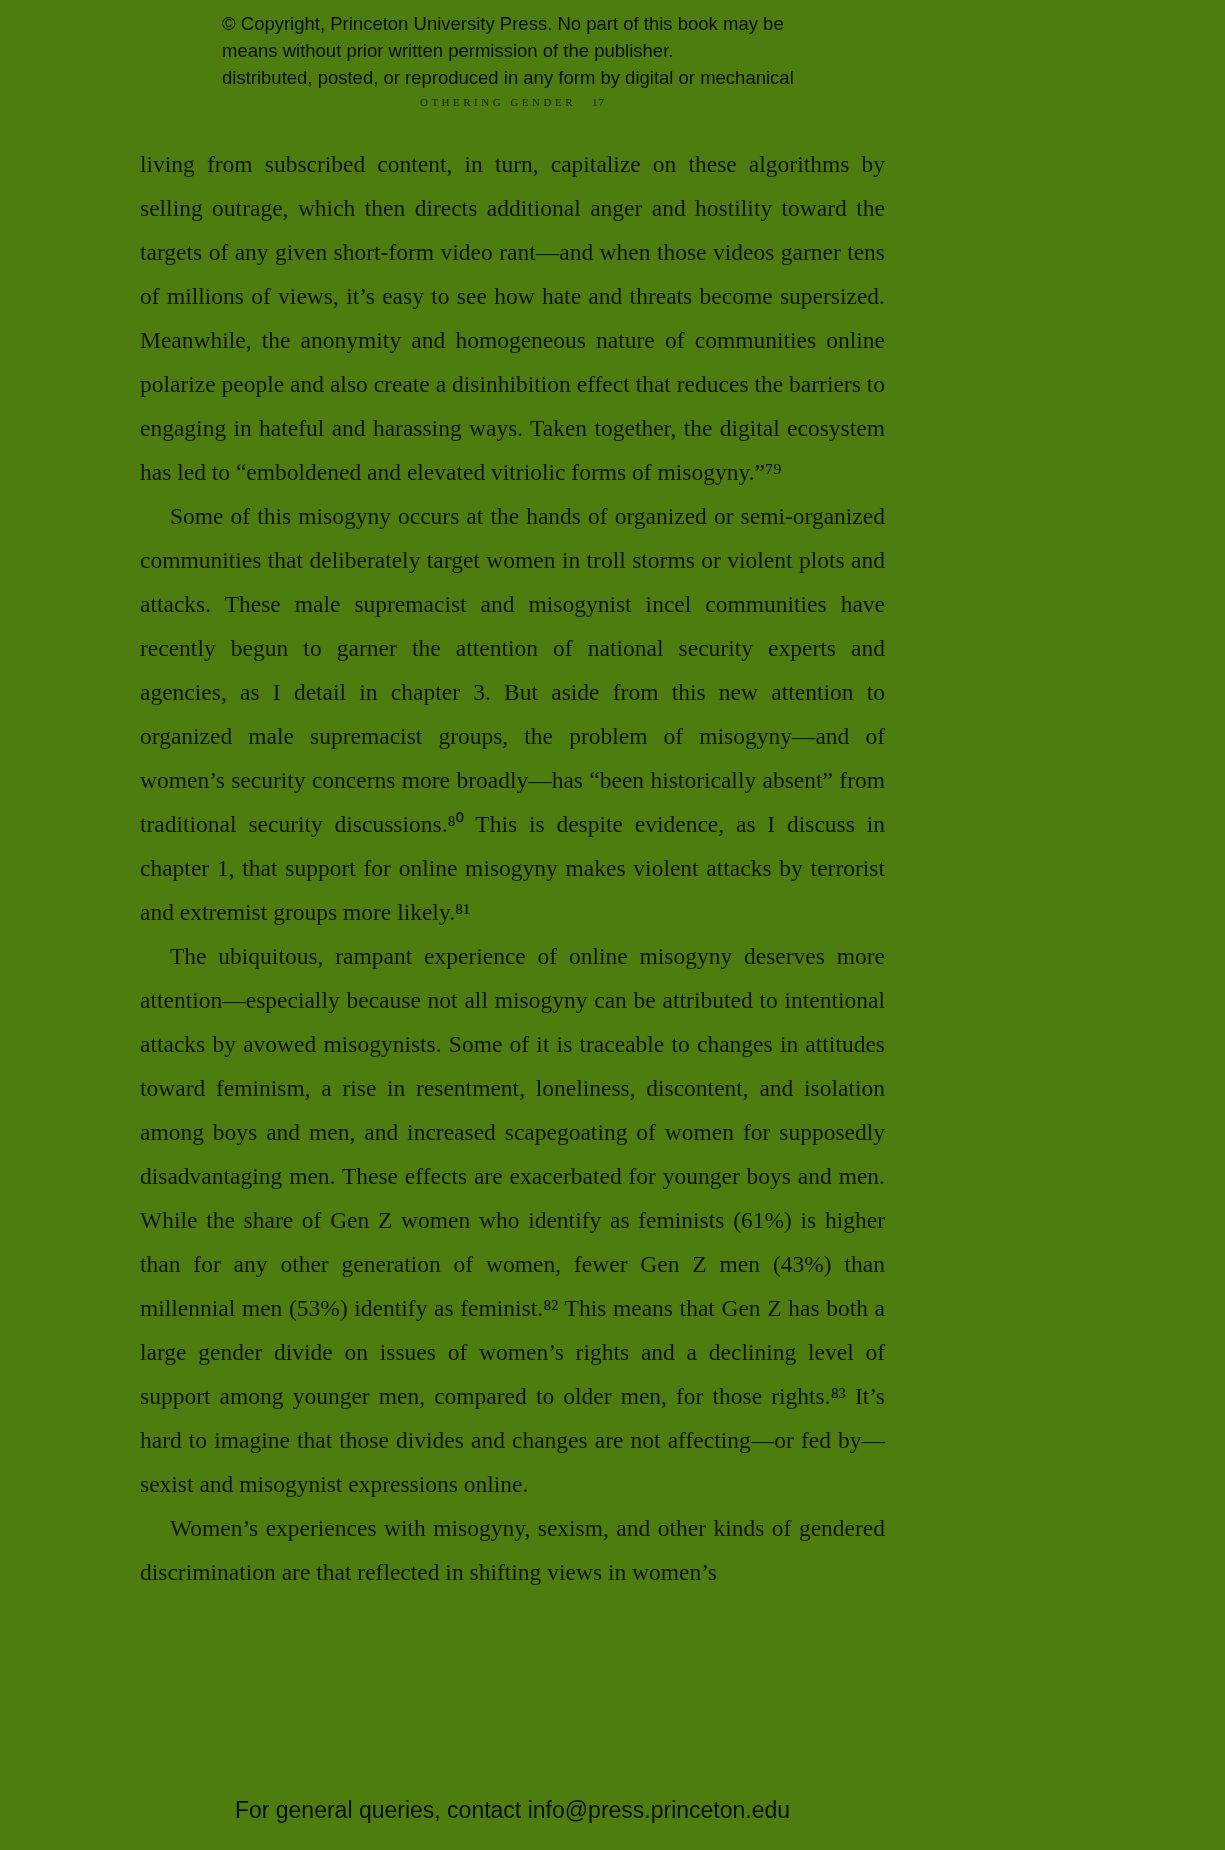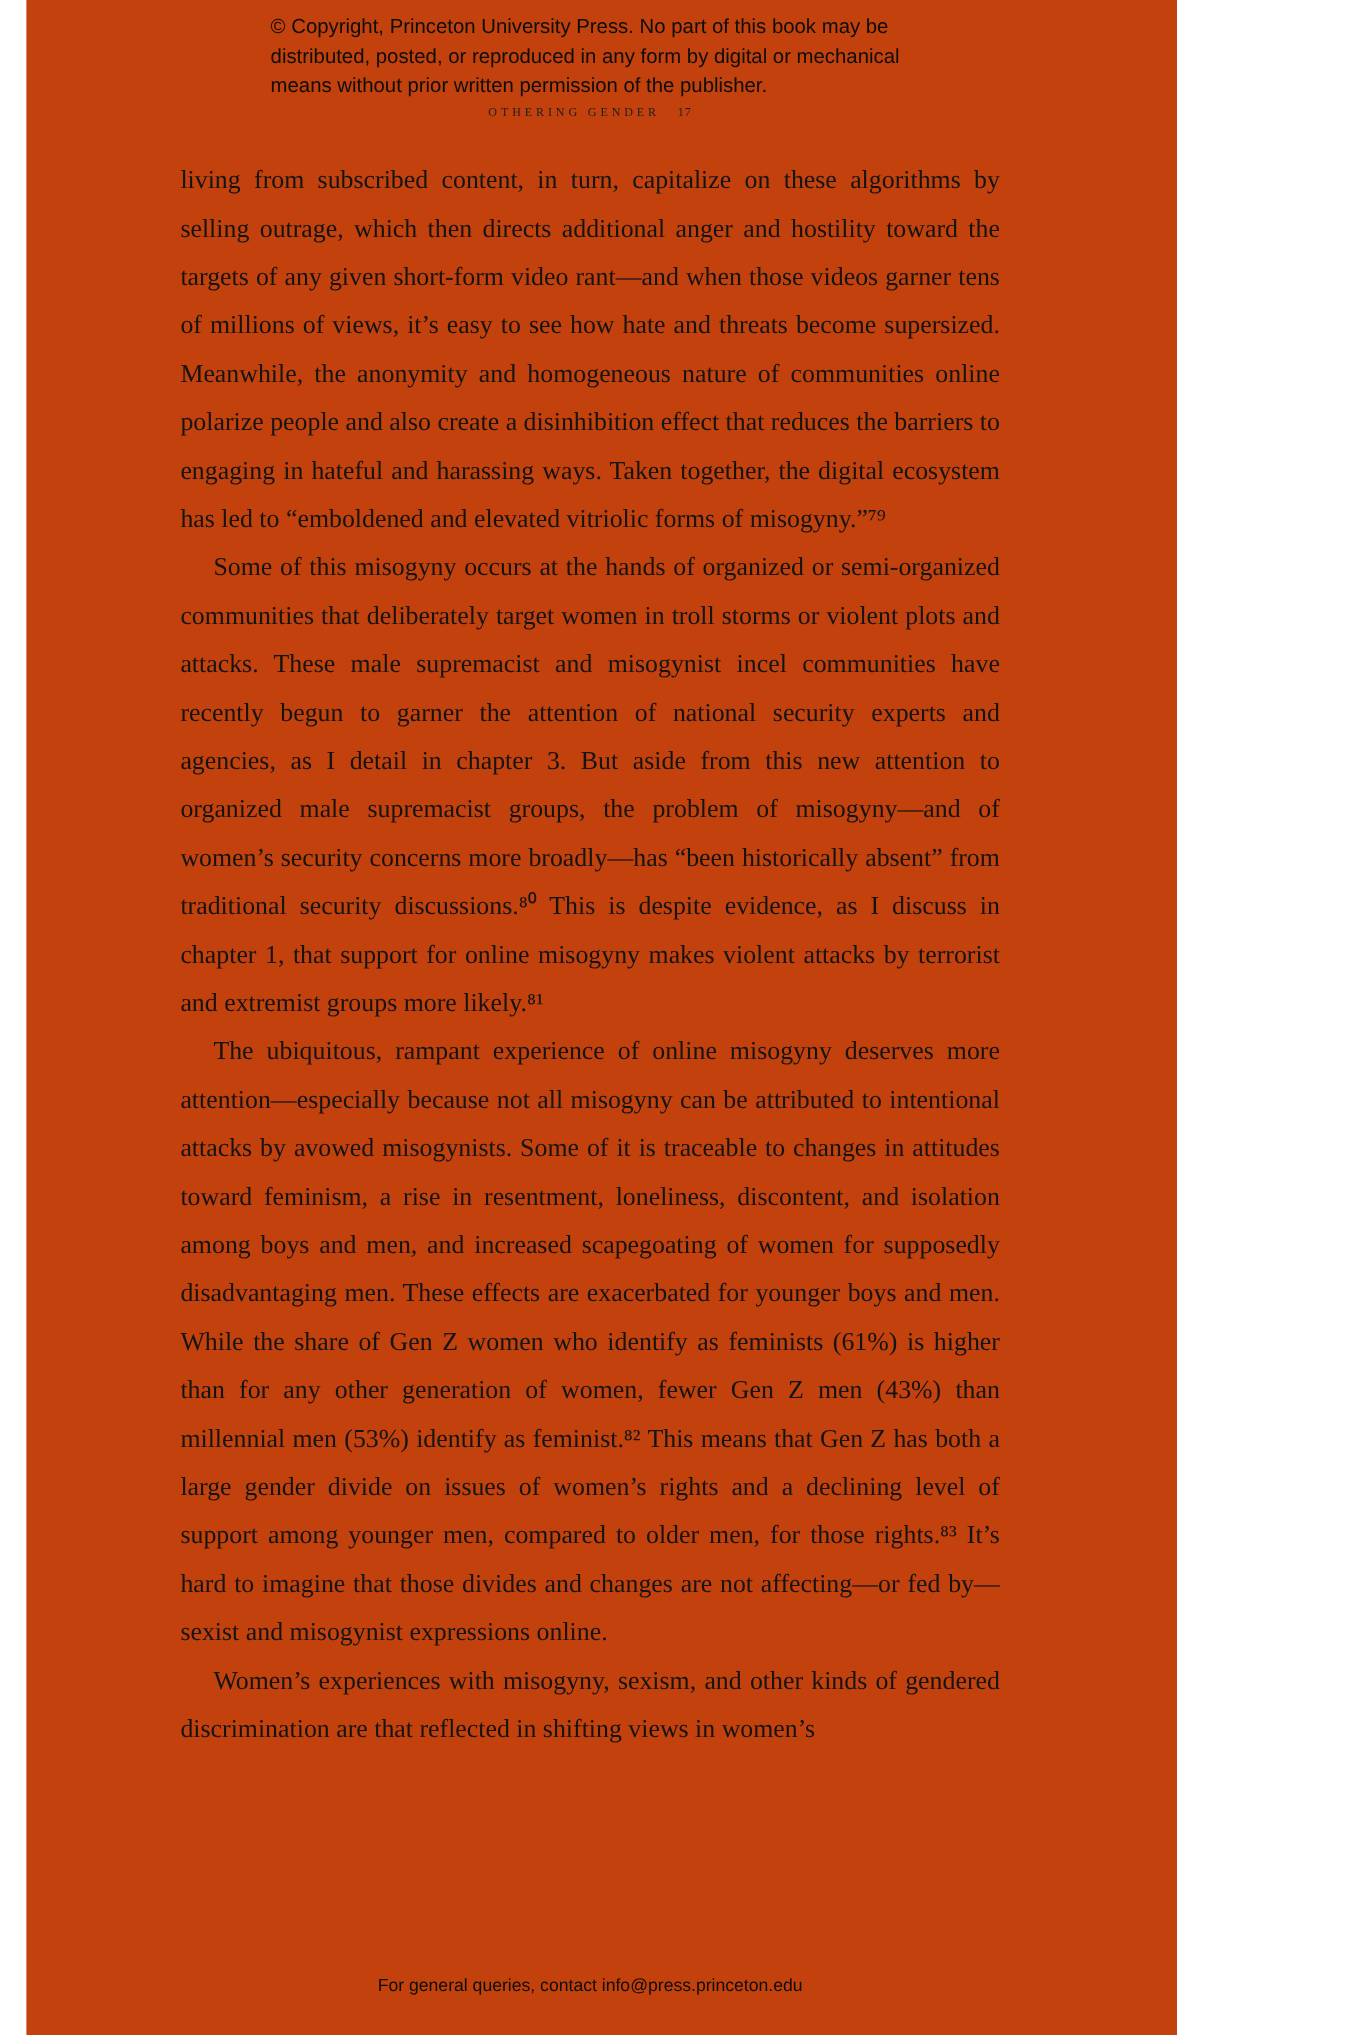--- a/index.html
+++ b/index.html
@@ -5,25 +5,24 @@
   * { margin: 0; padding: 0; box-sizing: border-box; }
   html, body { background: #ffffff; }
   body {
     width: 1225px;
     height: 1850px;
     font-family: "Liberation Serif", serif;
     color: #1a1a1a;
   }
   .page {
     position: relative;
-    width: 1046px;
+    width: 1225px;
     height: 1850px;
-    background: #c2410c;
+    background: #4d7c0f;
     overflow: hidden;
-    margin-left: 24px;
   }
   .copyright {
     position: absolute;
     top: 10px;
     left: 222px;
     width: 620px;
     font-family: "Liberation Sans", sans-serif;
     font-size: 18.5px;
     line-height: 27px;
     color: #0d0d0d;
@@ -56,33 +55,33 @@
   }
   .para { text-align: justify; }
   .para.indent { text-indent: 30px; }
   .footer {
     position: absolute;
     top: 1797px;
     left: 140px;
     width: 745px;
     text-align: center;
     font-family: "Liberation Sans", sans-serif;
-    font-size: 16px;
+    font-size: 23px;
     color: #0d0d0d;
   }
 </style>
 </head>
 <body>
 
 <div class="page">
 
   <div class="copyright">
     <div>© Copyright, Princeton University Press. No part of this book may be</div>
+    <div>means without prior written permission of the publisher.</div>
     <div>distributed, posted, or reproduced in any form by digital or mechanical</div>
-    <div>means without prior written permission of the publisher.</div>
   </div>
 
   <div class="running-head">
     <span>OTHERING GENDER</span><span class="pageno">17</span>
   </div>
 
   <div class="text-block">
       <div class="para">living from subscribed content, in turn, capitalize on these algorithms by selling outrage, which then directs additional anger and hostility toward the targets of any given short-form video rant—and when those videos garner tens of millions of views, it’s easy to see how hate and threats become supersized. Meanwhile, the anonymity and homogeneous nature of communities online polarize people and also create a disinhibition effect that reduces the barriers to engaging in hateful and harassing ways. Taken together, the digital ecosystem has led to “emboldened and elevated vitriolic forms of misogyny.”⁷⁹</div>
       <div class="para indent">Some of this misogyny occurs at the hands of organized or semi-organized communities that deliberately target women in troll storms or violent plots and attacks. These male supremacist and misogynist incel communities have recently begun to garner the attention of national security experts and agencies, as I detail in chapter 3. But aside from this new attention to organized male supremacist groups, the problem of misogyny—and of women’s security concerns more broadly—has “been historically absent” from traditional security discussions.⁸⁰ This is despite evidence, as I discuss in chapter 1, that support for online misogyny makes violent attacks by terrorist and extremist groups more likely.⁸¹</div>
       <div class="para indent">The ubiquitous, rampant experience of online misogyny deserves more attention—especially because not all misogyny can be attributed to intentional attacks by avowed misogynists. Some of it is traceable to changes in attitudes toward feminism, a rise in resentment, loneliness, discontent, and isolation among boys and men, and increased scapegoating of women for supposedly disadvantaging men. These effects are exacerbated for younger boys and men. While the share of Gen Z women who identify as feminists (61%) is higher than for any other generation of women, fewer Gen Z men (43%) than millennial men (53%) identify as feminist.⁸² This means that Gen Z has both a large gender divide on issues of women’s rights and a declining level of support among younger men, compared to older men, for those rights.⁸³ It’s hard to imagine that those divides and changes are not affecting—or fed by—sexist and misogynist expressions online.</div>

